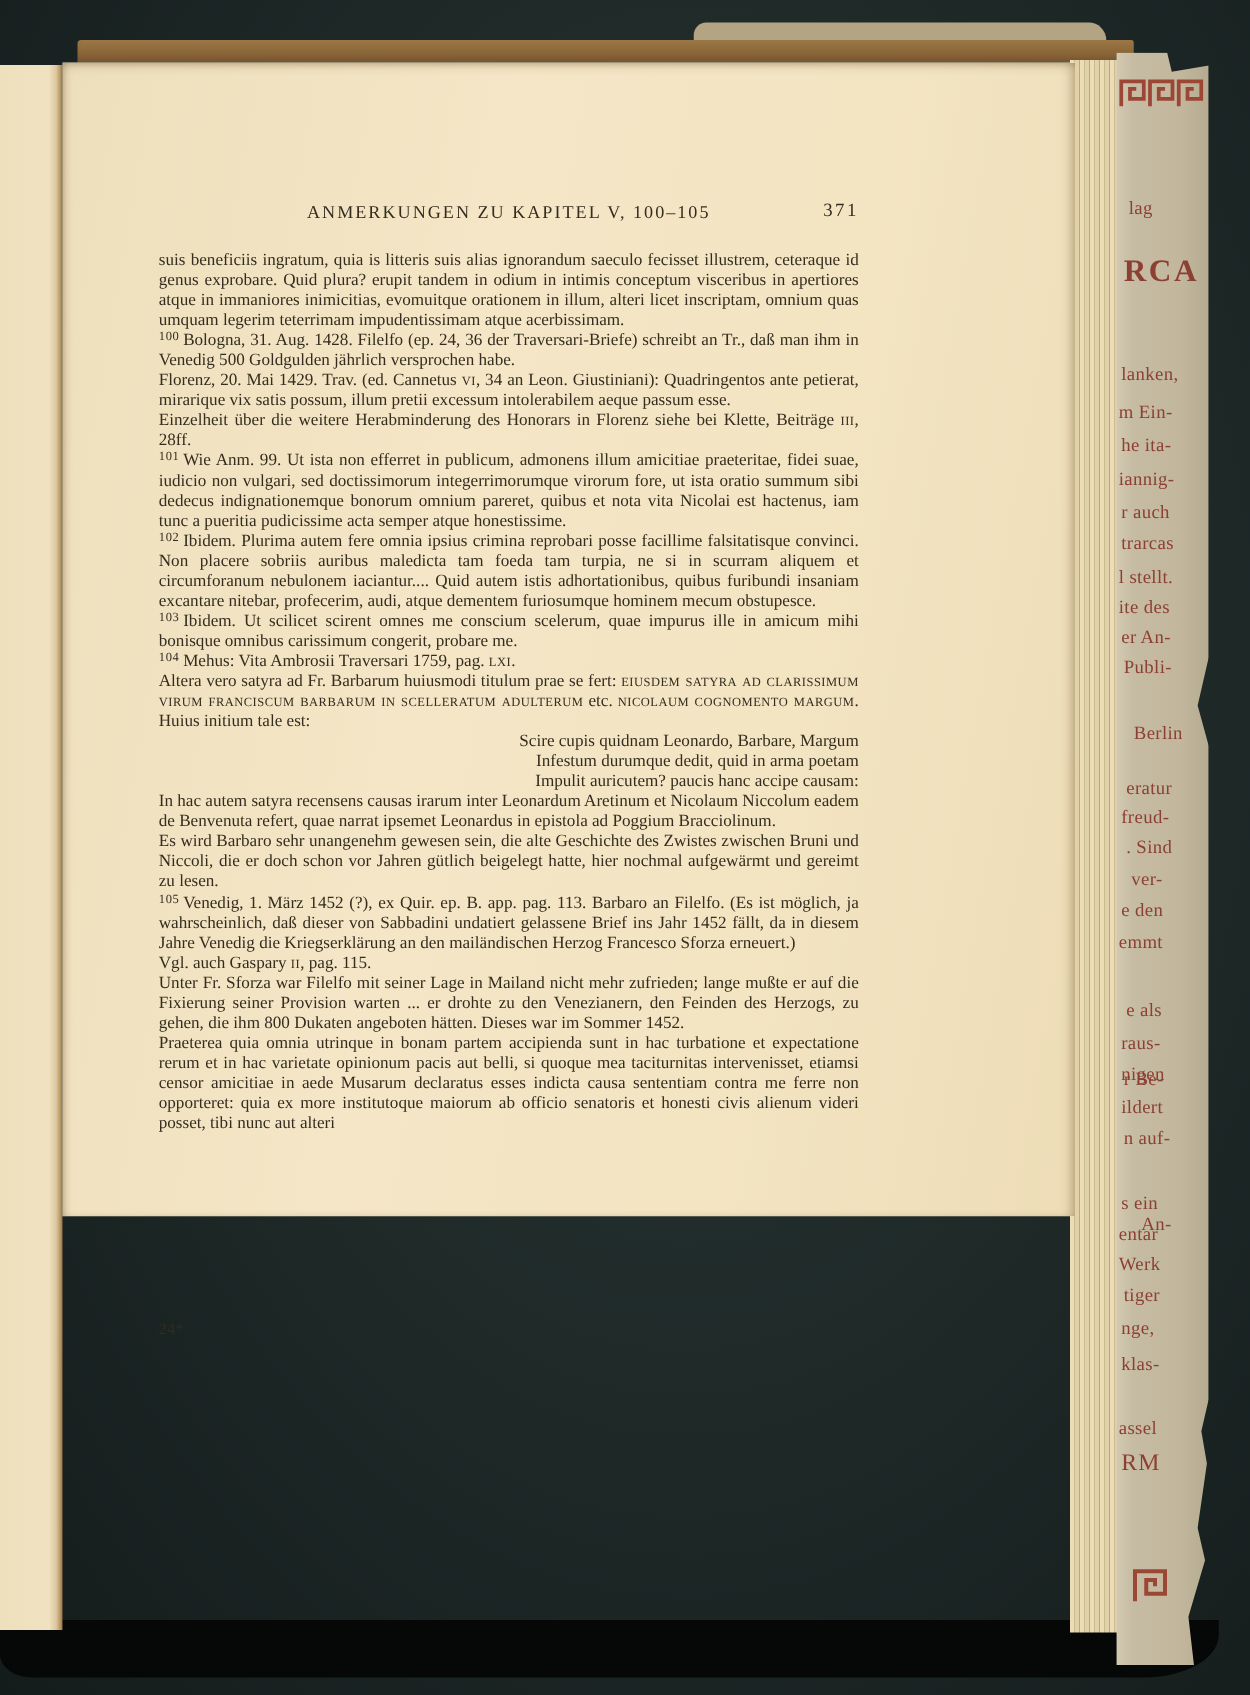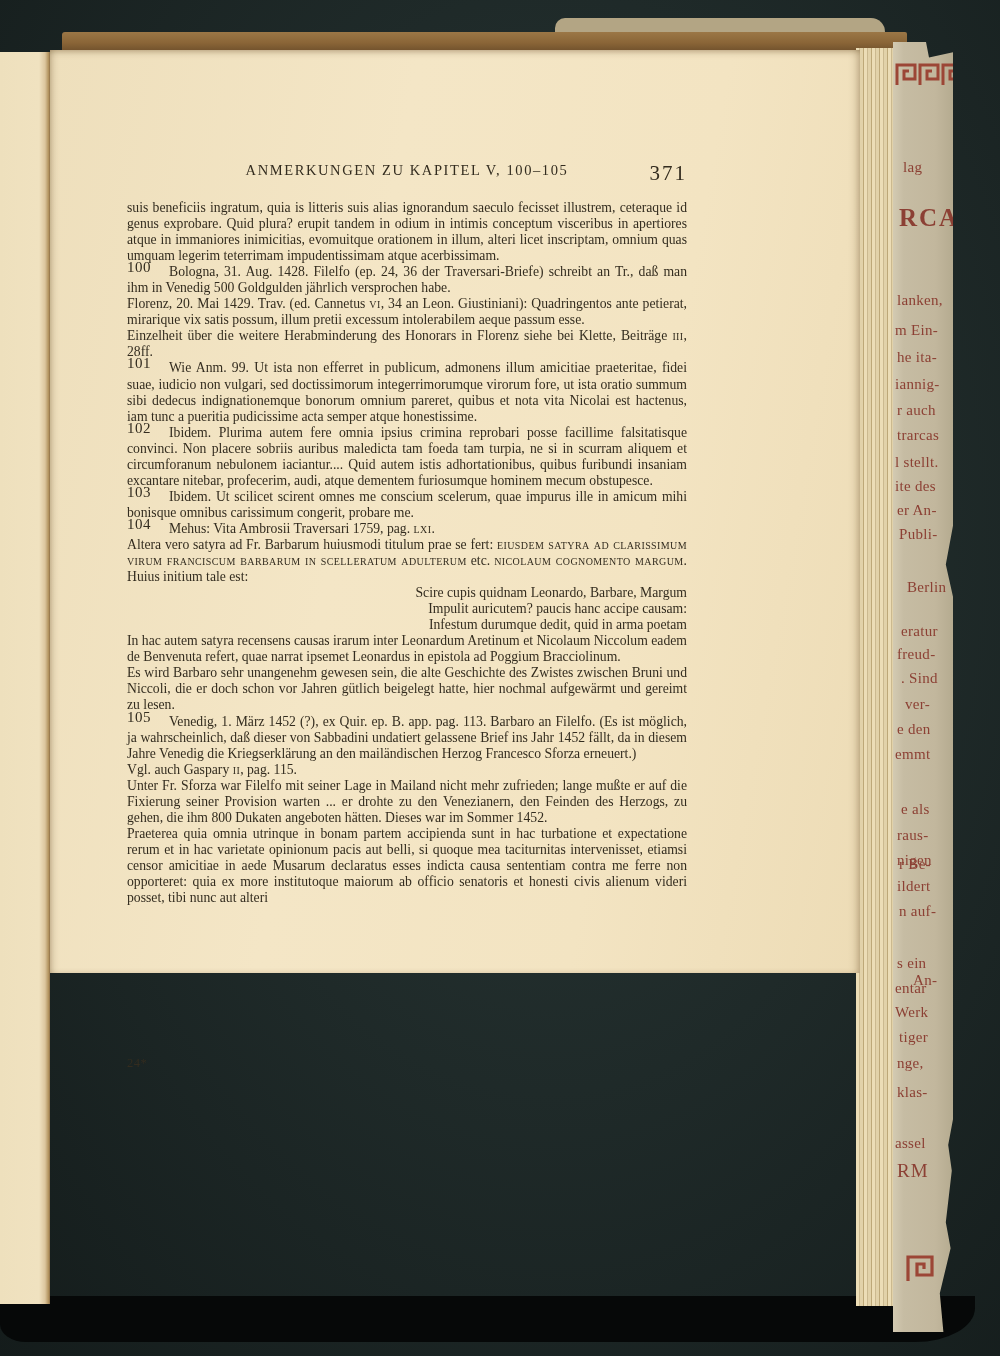--- a/index.html
+++ b/index.html
@@ -58,21 +58,21 @@
     background: repeating-linear-gradient(to right,
       #ecddb6 0px, #ecddb6 3px,
       #cbb98f 3px, #cbb98f 4px,
       #e2d2a9 4px, #e2d2a9 7px,
       #bda878 7px, #bda878 8px);
   }
   
   .jacket-strip {
     position: absolute;
     left: 893px; top: 42px;
-    width: 60px; height: 1290px;
+    width: 74px; height: 1290px;
     background: linear-gradient(to right, #d3cab2 0%, #c6bca3 18%, #c2b79d 70%, #b5ab90 100%);
     clip-path: polygon(0 0, 55% 0, 60% 1.2%, 100% 0.8%, 100% 37.5%,
       88% 40.5%, 100% 43%, 100% 83.5%, 92% 85.5%, 98% 87.5%,
       88% 91.5%, 96% 93.5%, 78% 97%, 84% 100%, 0 100%);
     text-align: right;
   }
   .frag {
     position: absolute;
     font-size: 15px;
     line-height: 15px;
@@ -100,38 +100,38 @@
     left: 77px; top: 112px;
     width: 560px;
     text-align: center;
     font-size: 14.5px;
     letter-spacing: 1.6px;
     white-space: nowrap;
   }
   .folio {
     position: absolute;
     right: 0; top: -1px;
-    font-size: 21px;
+    font-size: 15px;
     letter-spacing: 2px;
   }
   .text-block {
     position: absolute;
     left: 77px; top: 150px;
     width: 560px;
     font-size: 13.7px;
     line-height: 16.05px;
     text-align: justify;
   }
   .para { margin: 0; }
   .note-num {
-    font-size: 15px;
+    font-size: 10px;
     line-height: 0;
     vertical-align: 4px;
     letter-spacing: .5px;
-    margin-right: 18px;
+    margin-right: 3px;
   }
   .sc { font-variant: small-caps; letter-spacing: .4px; }
   .verse { margin: 0 0 0 200px; text-align: right; }
   .verse-line { white-space: nowrap; }
   .signature-mark {
     position: absolute;
     left: 77px; top: 1006px;
     font-size: 12.5px;
     letter-spacing: .5px;
     font-family: Liberation Serif, serif;
@@ -209,22 +209,22 @@
         <p class="para"><sup class="note-num">100</sup><span>Bologna, 31. Aug. 1428. Filelfo (ep. 24, 36 der Traversari-Briefe) schreibt an Tr., daß man ihm in Venedig 500 Goldgulden jährlich versprochen habe.</span></p>
         <p class="para"><span>Florenz, 20. Mai 1429. Trav. (ed. Cannetus </span><span class="sc">vi</span><span>, 34 an Leon. Giustiniani): Quadringentos ante petierat, mirarique vix satis possum, illum pretii excessum intolerabilem aeque passum esse.</span></p>
         <p class="para"><span>Einzelheit über die weitere Herabminderung des Honorars in Florenz siehe bei Klette, Beiträge </span><span class="sc">iii</span><span>, 28ff.</span></p>
         <p class="para"><sup class="note-num">101</sup><span>Wie Anm. 99. Ut ista non efferret in publicum, admonens illum amicitiae praeteritae, fidei suae, iudicio non vulgari, sed doctissimorum integerrimorumque virorum fore, ut ista oratio summum sibi dedecus indignationemque bonorum omnium pareret, quibus et nota vita Nicolai est hactenus, iam tunc a pueritia pudicissime acta semper atque honestissime.</span></p>
         <p class="para"><sup class="note-num">102</sup><span>Ibidem. Plurima autem fere omnia ipsius crimina reprobari posse facillime falsitatisque convinci. Non placere sobriis auribus maledicta tam foeda tam turpia, ne si in scurram aliquem et circumforanum nebulonem iaciantur.... Quid autem istis adhortationibus, quibus furibundi insaniam excantare nitebar, profecerim, audi, atque dementem furiosumque hominem mecum obstupesce.</span></p>
         <p class="para"><sup class="note-num">103</sup><span>Ibidem. Ut scilicet scirent omnes me conscium scelerum, quae impurus ille in amicum mihi bonisque omnibus carissimum congerit, probare me.</span></p>
         <p class="para"><sup class="note-num">104</sup><span>Mehus: Vita Ambrosii Traversari 1759, pag. </span><span class="sc">lxi</span><span>.</span></p>
         <p class="para"><span>Altera vero satyra ad Fr. Barbarum huiusmodi titulum prae se fert: </span><span class="sc">eiusdem satyra ad clarissimum virum franciscum barbarum in scelleratum adulterum</span><span> etc. </span><span class="sc">nicolaum cognomento margum</span><span>. Huius initium tale est:</span></p>
         <div class="verse">
           <div class="verse-line">Scire cupis quidnam Leonardo, Barbare, Margum</div>
+          <div class="verse-line">Infestum durumque dedit, quid in arma poetam</div>
           <div class="verse-line">Impulit auricutem? paucis hanc accipe causam:</div>
-          <div class="verse-line">Infestum durumque dedit, quid in arma poetam</div>
         </div>
         <p class="para"><span>In hac autem satyra recensens causas irarum inter Leonardum Aretinum et Nicolaum Niccolum eadem de Benvenuta refert, quae narrat ipsemet Leonardus in epistola ad Poggium Bracciolinum.</span></p>
         <p class="para"><span>Es wird Barbaro sehr unangenehm gewesen sein, die alte Geschichte des Zwistes zwischen Bruni und Niccoli, die er doch schon vor Jahren gütlich beigelegt hatte, hier nochmal aufgewärmt und gereimt zu lesen.</span></p>
         <p class="para"><sup class="note-num">105</sup><span>Venedig, 1. März 1452 (?), ex Quir. ep. B. app. pag. 113. Barbaro an Filelfo. (Es ist möglich, ja wahrscheinlich, daß dieser von Sabbadini undatiert gelassene Brief ins Jahr 1452 fällt, da in diesem Jahre Venedig die Kriegserklärung an den mailändischen Herzog Francesco Sforza erneuert.)</span></p>
         <p class="para"><span>Vgl. auch Gaspary </span><span class="sc">ii</span><span>, pag. 115.</span></p>
         <p class="para"><span>Unter Fr. Sforza war Filelfo mit seiner Lage in Mailand nicht mehr zufrieden; lange mußte er auf die Fixierung seiner Provision warten ... er drohte zu den Venezianern, den Feinden des Herzogs, zu gehen, die ihm 800 Dukaten angeboten hätten. Dieses war im Sommer 1452.</span></p>
         <p class="para"><span>Praeterea quia omnia utrinque in bonam partem accipienda sunt in hac turbatione et expectatione rerum et in hac varietate opinionum pacis aut belli, si quoque mea taciturnitas intervenisset, etiamsi censor amicitiae in aede Musarum declaratus esses indicta causa sententiam contra me ferre non opporteret: quia ex more institutoque maiorum ab officio senatoris et honesti civis alienum videri posset, tibi nunc aut alteri</span></p>
       </div>
 
     <div class="signature-mark">24*</div>

